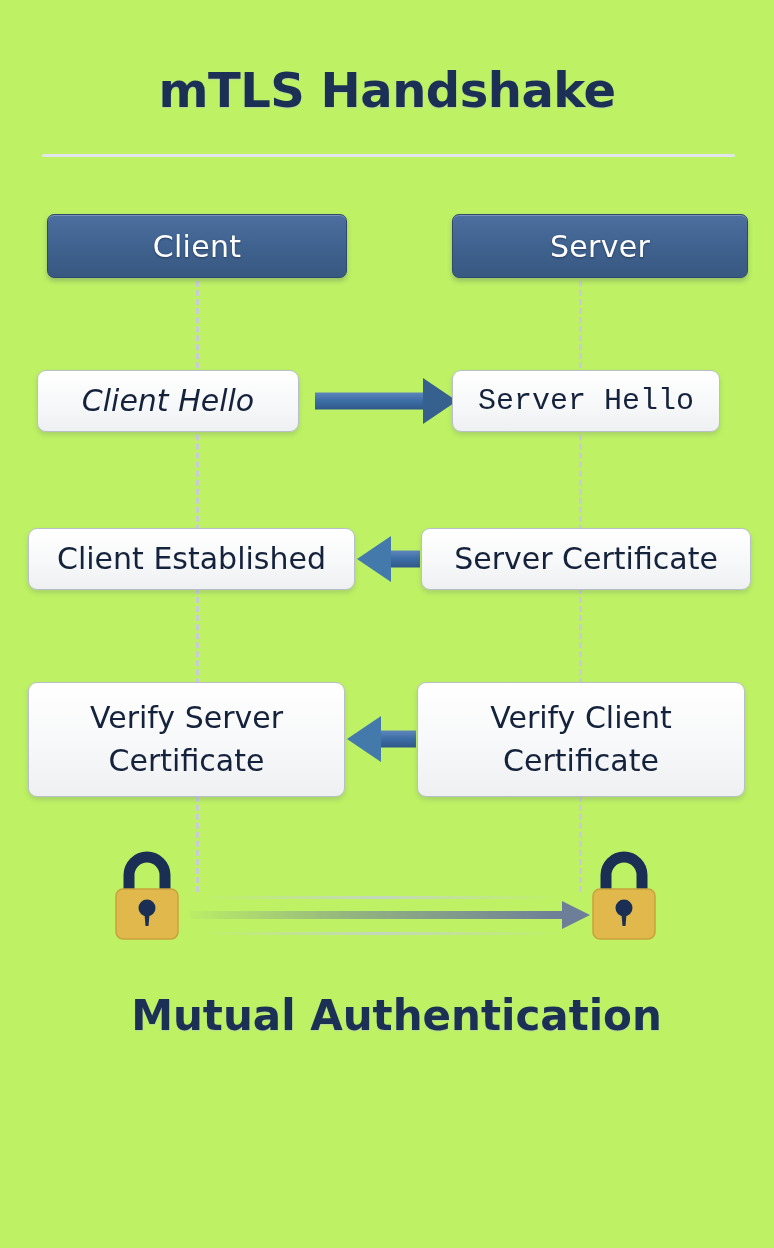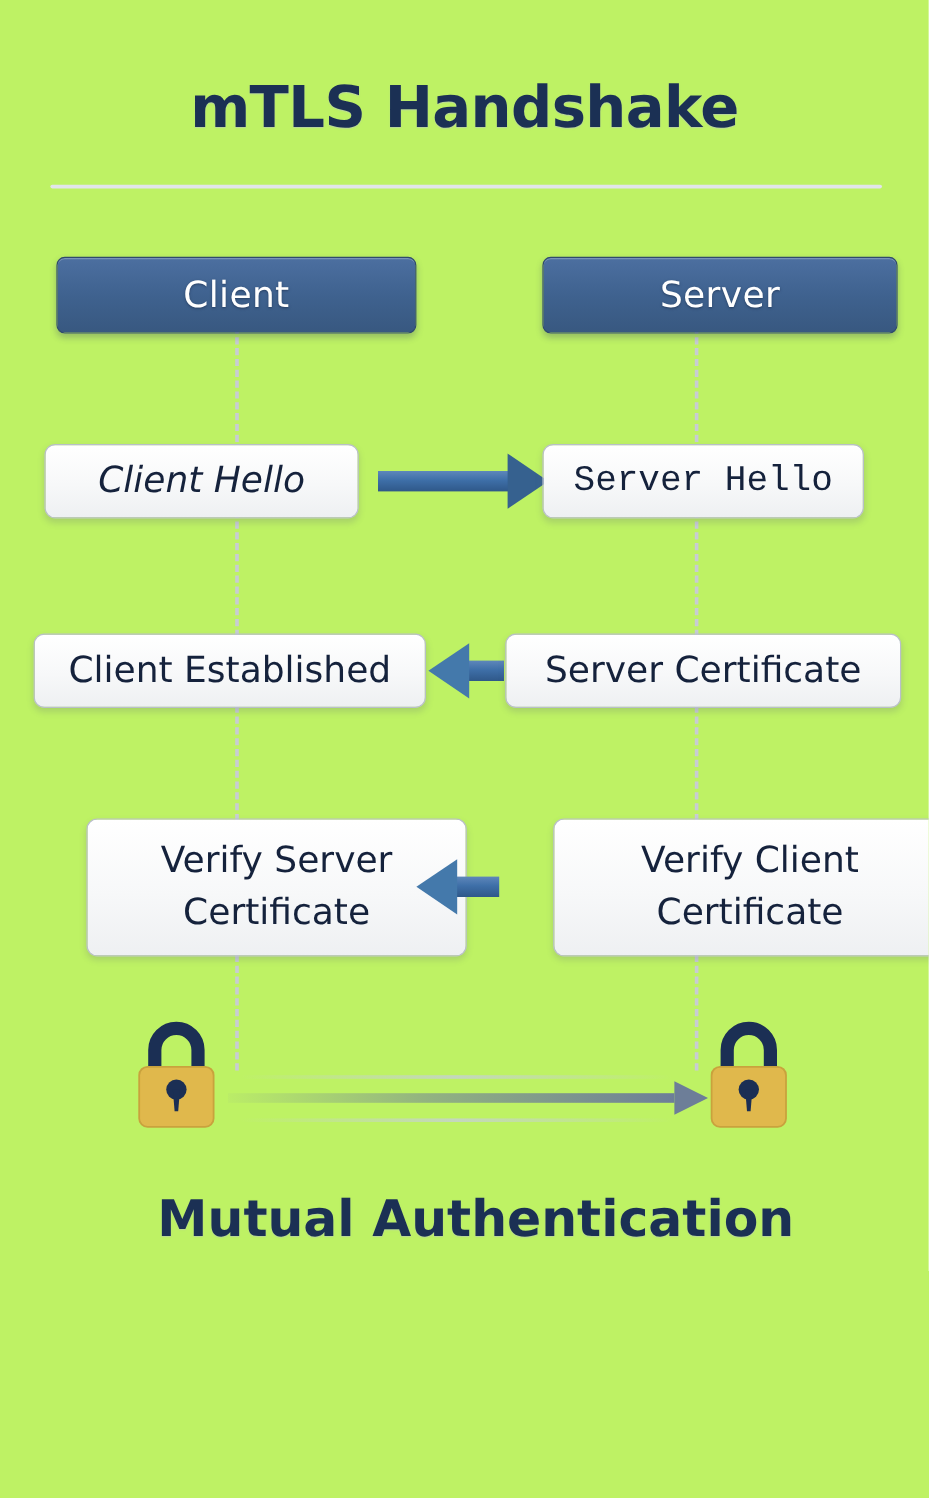--- a/index.html
+++ b/index.html
@@ -80,21 +80,21 @@
     background: linear-gradient(180deg, #ffffff 0%, #f7f8f9 55%, #eef0f2 100%);
     border: 1px solid #b9bfc9;
     box-shadow: 0 3px 5px rgba(90,100,120,0.22);
     color: #15223c;
     font-size: 30px;
     line-height: 1.42;
     text-align: center;
     box-sizing: border-box;
     padding: 0 10px;
   }
-  .msg-box.two-line { font-size: 30px; margin-left: 44px; }
+  .msg-box.two-line { font-size: 30px; }
 
   .msg-ch { left: 37px;  top: 370px; width: 262px; height: 62px; font-style: italic; }
   .msg-sh { left: 452px; top: 370px; width: 268px; height: 62px; font-family: Liberation Mono, monospace; }
   .msg-cc { left: 28px;  top: 528px; width: 327px; height: 62px; }
   .msg-sc { left: 421px; top: 528px; width: 330px; height: 62px; }
   .msg-vsc { left: 28px;  top: 682px; width: 317px; height: 115px; }
   .msg-vcc { left: 417px; top: 682px; width: 328px; height: 115px; }
 
   
   .arrow {

